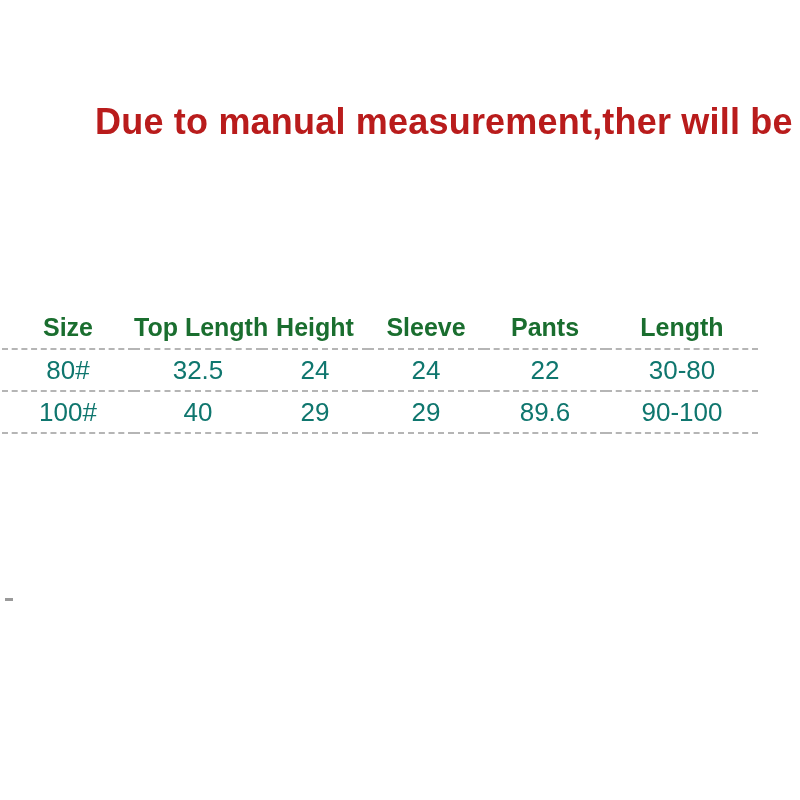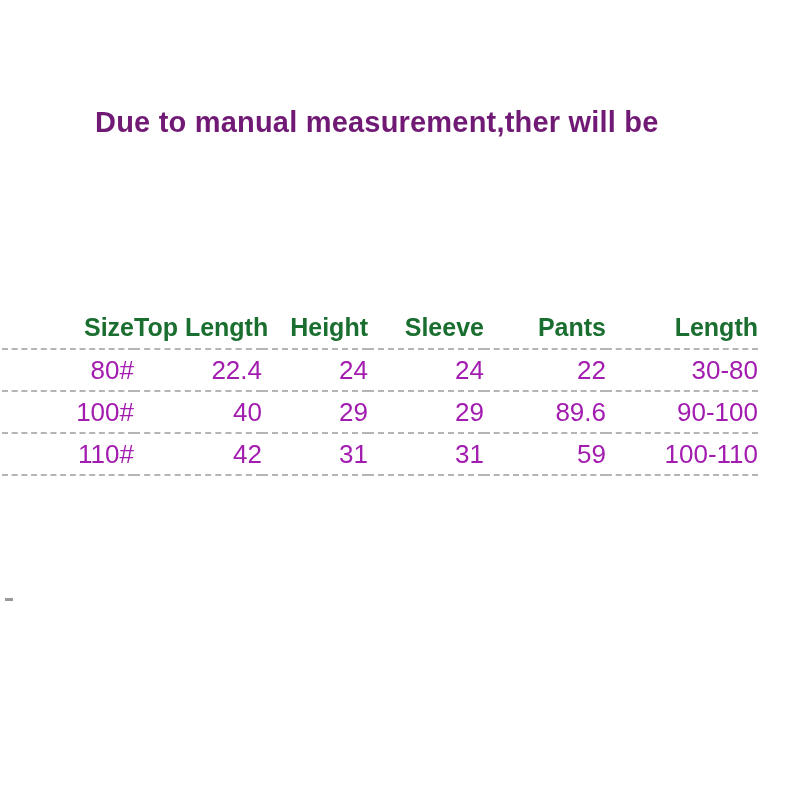--- a/index.html
+++ b/index.html
@@ -12,49 +12,49 @@
     width: 800px;
     height: 800px;
     background: #ffffff;
     overflow: hidden;
     font-family: "Liberation Sans", sans-serif;
   }
   .notice {
     position: absolute;
     left: 95px;
     top: 101px;
-    color: #701a75;
-    font-size: 29px;
+    color: #b91c1c;
+    font-size: 36px;
     font-weight: bold;
     line-height: 42px;
     letter-spacing: 0.2px;
     white-space: nowrap;
   }
   .size-table {
     position: absolute;
     left: 2px;
     top: 306px;
     width: 756px;
     border-collapse: collapse;
     table-layout: fixed;
-    text-align: right;
+    text-align: center;
   }
   .size-table th {
     height: 42px;
     color: #1a6e2f;
     font-size: 25px;
     font-weight: bold;
     vertical-align: middle;
     border-bottom: 2px dashed #b5b5b5;
     padding: 0;
     white-space: nowrap;
   }
   .size-table td {
     height: 40px;
-    color: #a21caf;
+    color: #0f766e;
     font-size: 26px;
     font-weight: normal;
     vertical-align: middle;
     border-bottom: 2px dashed #b5b5b5;
     padding: 0;
     white-space: nowrap;
   }
   .stray-dash {
     position: absolute;
     left: 5px;
@@ -88,40 +88,32 @@
         <th>Top Length</th>
         <th>Height</th>
         <th>Sleeve</th>
         <th>Pants</th>
         <th>Length</th>
       </tr>
     </thead>
     <tbody>
       <tr>
         <td>80#</td>
-        <td>22.4</td>
+        <td>32.5</td>
         <td>24</td>
         <td>24</td>
         <td>22</td>
         <td>30-80</td>
       </tr>
       <tr>
         <td>100#</td>
         <td>40</td>
         <td>29</td>
         <td>29</td>
         <td>89.6</td>
         <td>90-100</td>
       </tr>
-      <tr>
-        <td>110#</td>
-        <td>42</td>
-        <td>31</td>
-        <td>31</td>
-        <td>59</td>
-        <td>100-110</td>
-      </tr>
     </tbody>
   </table>
 
   <div class="stray-dash"></div>
 
 </div>
 
 </body></html>

